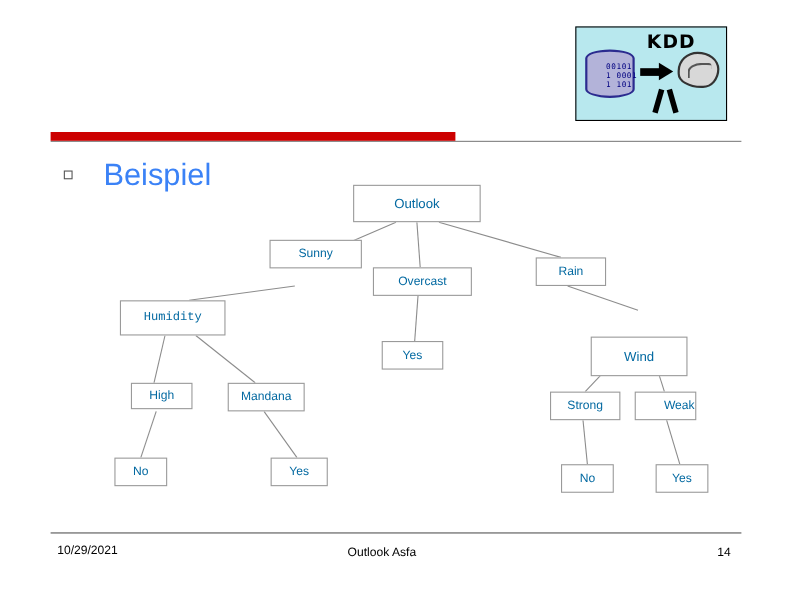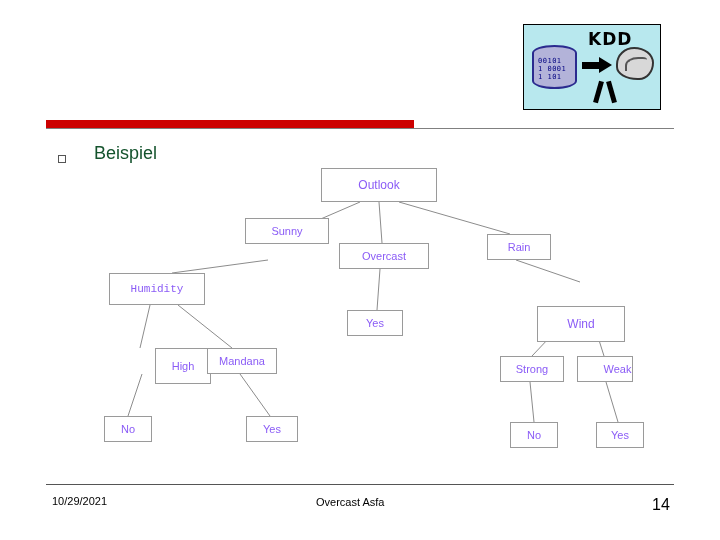--- a/index.html
+++ b/index.html
@@ -78,21 +78,21 @@
     top: 20px;
     width: 45px;
     height: 44px;
     background: #b3b3d9;
     border: 2px solid #2b2b8f;
     border-radius: 50% / 18%;
     box-sizing: border-box;
   }
   .kdd-db-lines {
     position: absolute;
-    left: 4px;
+    left: 17px;
     top: 10px;
     width: 37px;
     font-family: "DejaVu Sans Mono", monospace;
     font-size: 7px;
     line-height: 8px;
     color: #000080;
     letter-spacing: 0.5px;
   }
   .kdd-arrow {
     position: absolute;
@@ -163,22 +163,22 @@
     top: 12px;
     width: 8px;
     height: 8px;
     border: 1px solid #555555;
     box-sizing: border-box;
   }
   .bullet-text {
     position: absolute;
     left: 36px;
     top: 0;
-    font-size: 18px;
-    color: #14532d;
+    font-size: 28px;
+    color: #3b82f6;
     white-space: nowrap;
   }
 
   
   .tree {
     position: absolute;
     left: 0;
     top: 0;
     width: 720px;
     height: 540px;
@@ -186,21 +186,21 @@
   .tree svg {
     position: absolute;
     left: 0; top: 0;
   }
   .node {
     position: absolute;
     border: 1px solid #9a9a9a;
     background: #ffffff;
     box-sizing: border-box;
     font-size: 11px;
-    color: #8b5cf6;
+    color: #0369a1;
     display: flex;
     align-items: center;
     justify-content: center;
     white-space: nowrap;
     text-align: center;
   }
   .node.big { font-size: 12px; }
 
   
   .footer-rule {
@@ -222,21 +222,21 @@
     position: absolute;
     left: 316px;
     top: 496px;
     font-size: 11px;
     color: #000000;
   }
   .footer-page {
     position: absolute;
     left: 652px;
     top: 496px;
-    font-size: 16px;
+    font-size: 11px;
     color: #000000;
   }
 </style>
 </head>
 <body>
 
 <div class="slide">
 
 
   <div class="kdd-logo">
@@ -281,29 +281,29 @@
         <line x1="606" y1="382" x2="618" y2="422" stroke="#8c8c8c" stroke-width="1"></line>
       </svg>
     <div id="tree-nodes">
         <div class="node big" style="left: 321px; top: 168px; width: 116px; height: 34px;">Outlook</div>
         <div class="node" style="left: 245px; top: 218px; width: 84px; height: 26px;">Sunny</div>
         <div class="node" style="left: 339px; top: 243px; width: 90px; height: 26px;">Overcast</div>
         <div class="node" style="left: 487px; top: 234px; width: 64px; height: 26px;">Rain</div>
         <div class="node" style="left: 109px; top: 273px; width: 96px; height: 32px; font-family: Liberation Mono, monospace;">Humidity</div>
         <div class="node big" style="left: 537px; top: 282px; width: 88px; height: 36px; margin-top: 24px;">Wind</div>
         <div class="node" style="left: 347px; top: 310px; width: 56px; height: 26px;">Yes</div>
-        <div class="node" style="left: 119px; top: 348px; width: 56px; height: 36px; margin-left: 36px;">High</div>
+        <div class="node" style="left: 119px; top: 348px; width: 56px; height: 24px;">High</div>
         <div class="node" style="left: 207px; top: 348px; width: 70px; height: 26px;">Mandana</div>
         <div class="node" style="left: 500px; top: 356px; width: 64px; height: 26px;">Strong</div>
         <div class="node" style="left: 577px; top: 356px; width: 56px; height: 26px; padding-left: 25px;">Weak</div>
         <div class="node" style="left: 104px; top: 416px; width: 48px; height: 26px;">No</div>
         <div class="node" style="left: 246px; top: 416px; width: 52px; height: 26px;">Yes</div>
         <div class="node" style="left: 510px; top: 422px; width: 48px; height: 26px;">No</div>
         <div class="node" style="left: 596px; top: 422px; width: 48px; height: 26px;">Yes</div>
       </div>
   </div>
 
   <div class="footer-rule"></div>
   <div class="footer-date">10/29/2021</div>
-  <div class="footer-center">Overcast Asfa</div>
+  <div class="footer-center">Outlook Asfa</div>
   <div class="footer-page">14</div>
 
 </div>
 
 </body></html>

